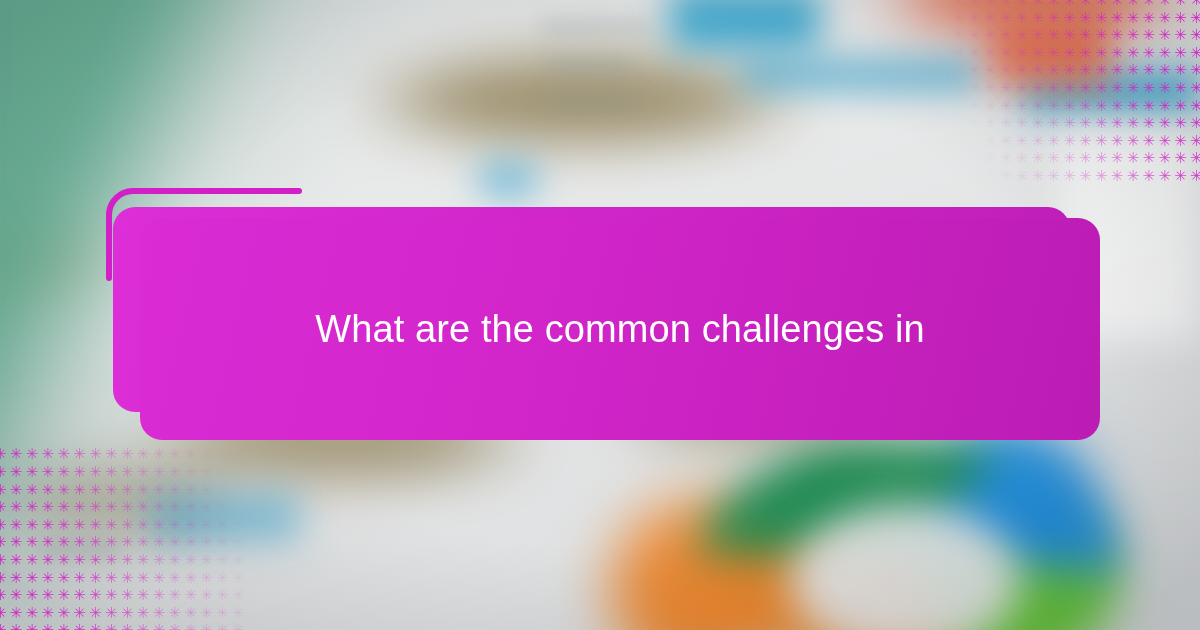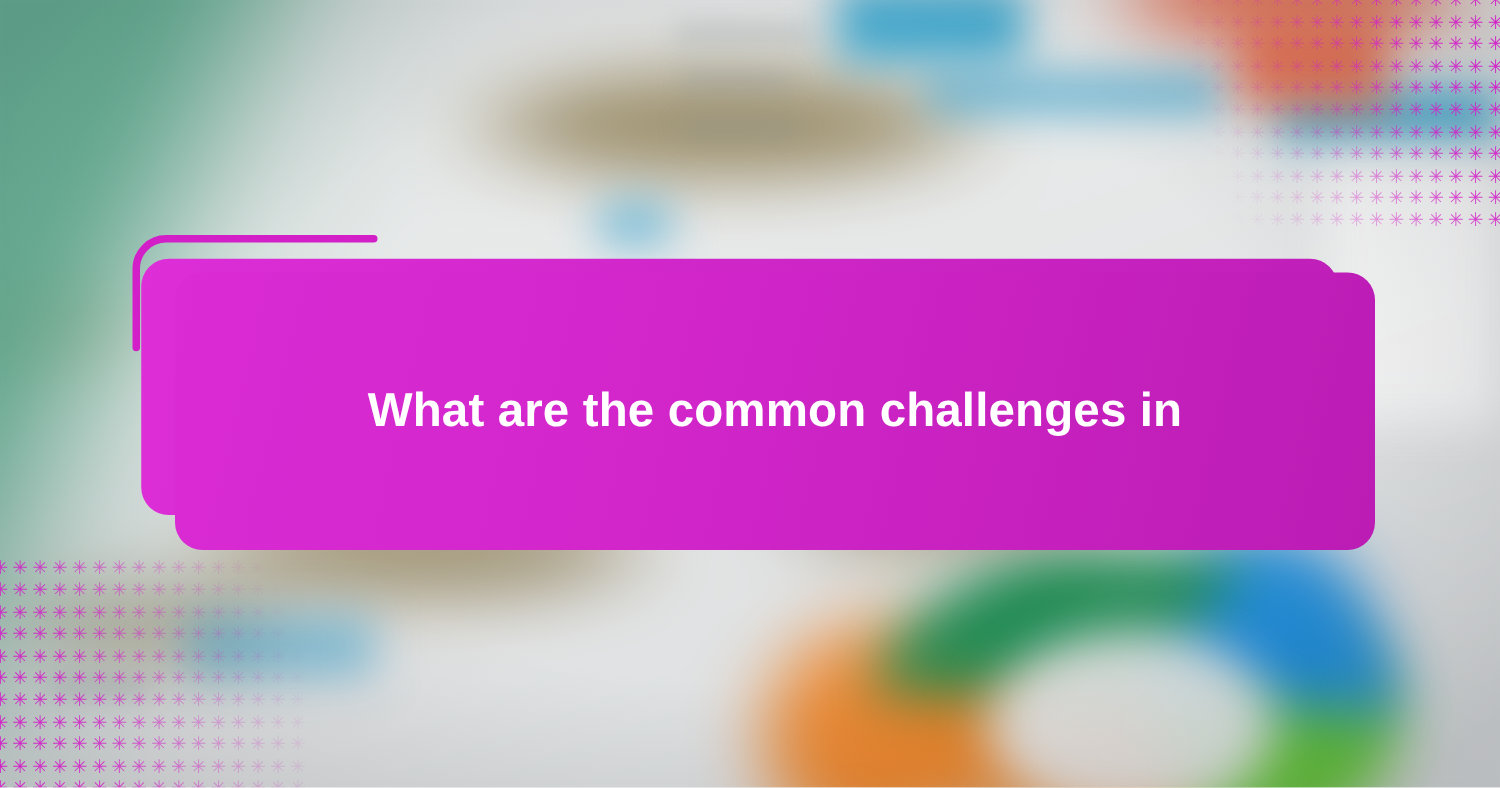--- a/index.html
+++ b/index.html
@@ -128,21 +128,21 @@
     box-sizing: border-box;
     padding: 0 48px;
   }
 
   .card-title {
     margin: 0;
     width: 100%;
     text-align: center;
     color: #ffffff;
     font-size: 38px;
-    font-weight: 700;
+    font-weight: 400;
     line-height: 1.5;
     letter-spacing: 0.1px;
     font-family: "Liberation Sans", sans-serif;
   }
 </style>
 </head>
 <body>
 
 <div id="stage">
 

